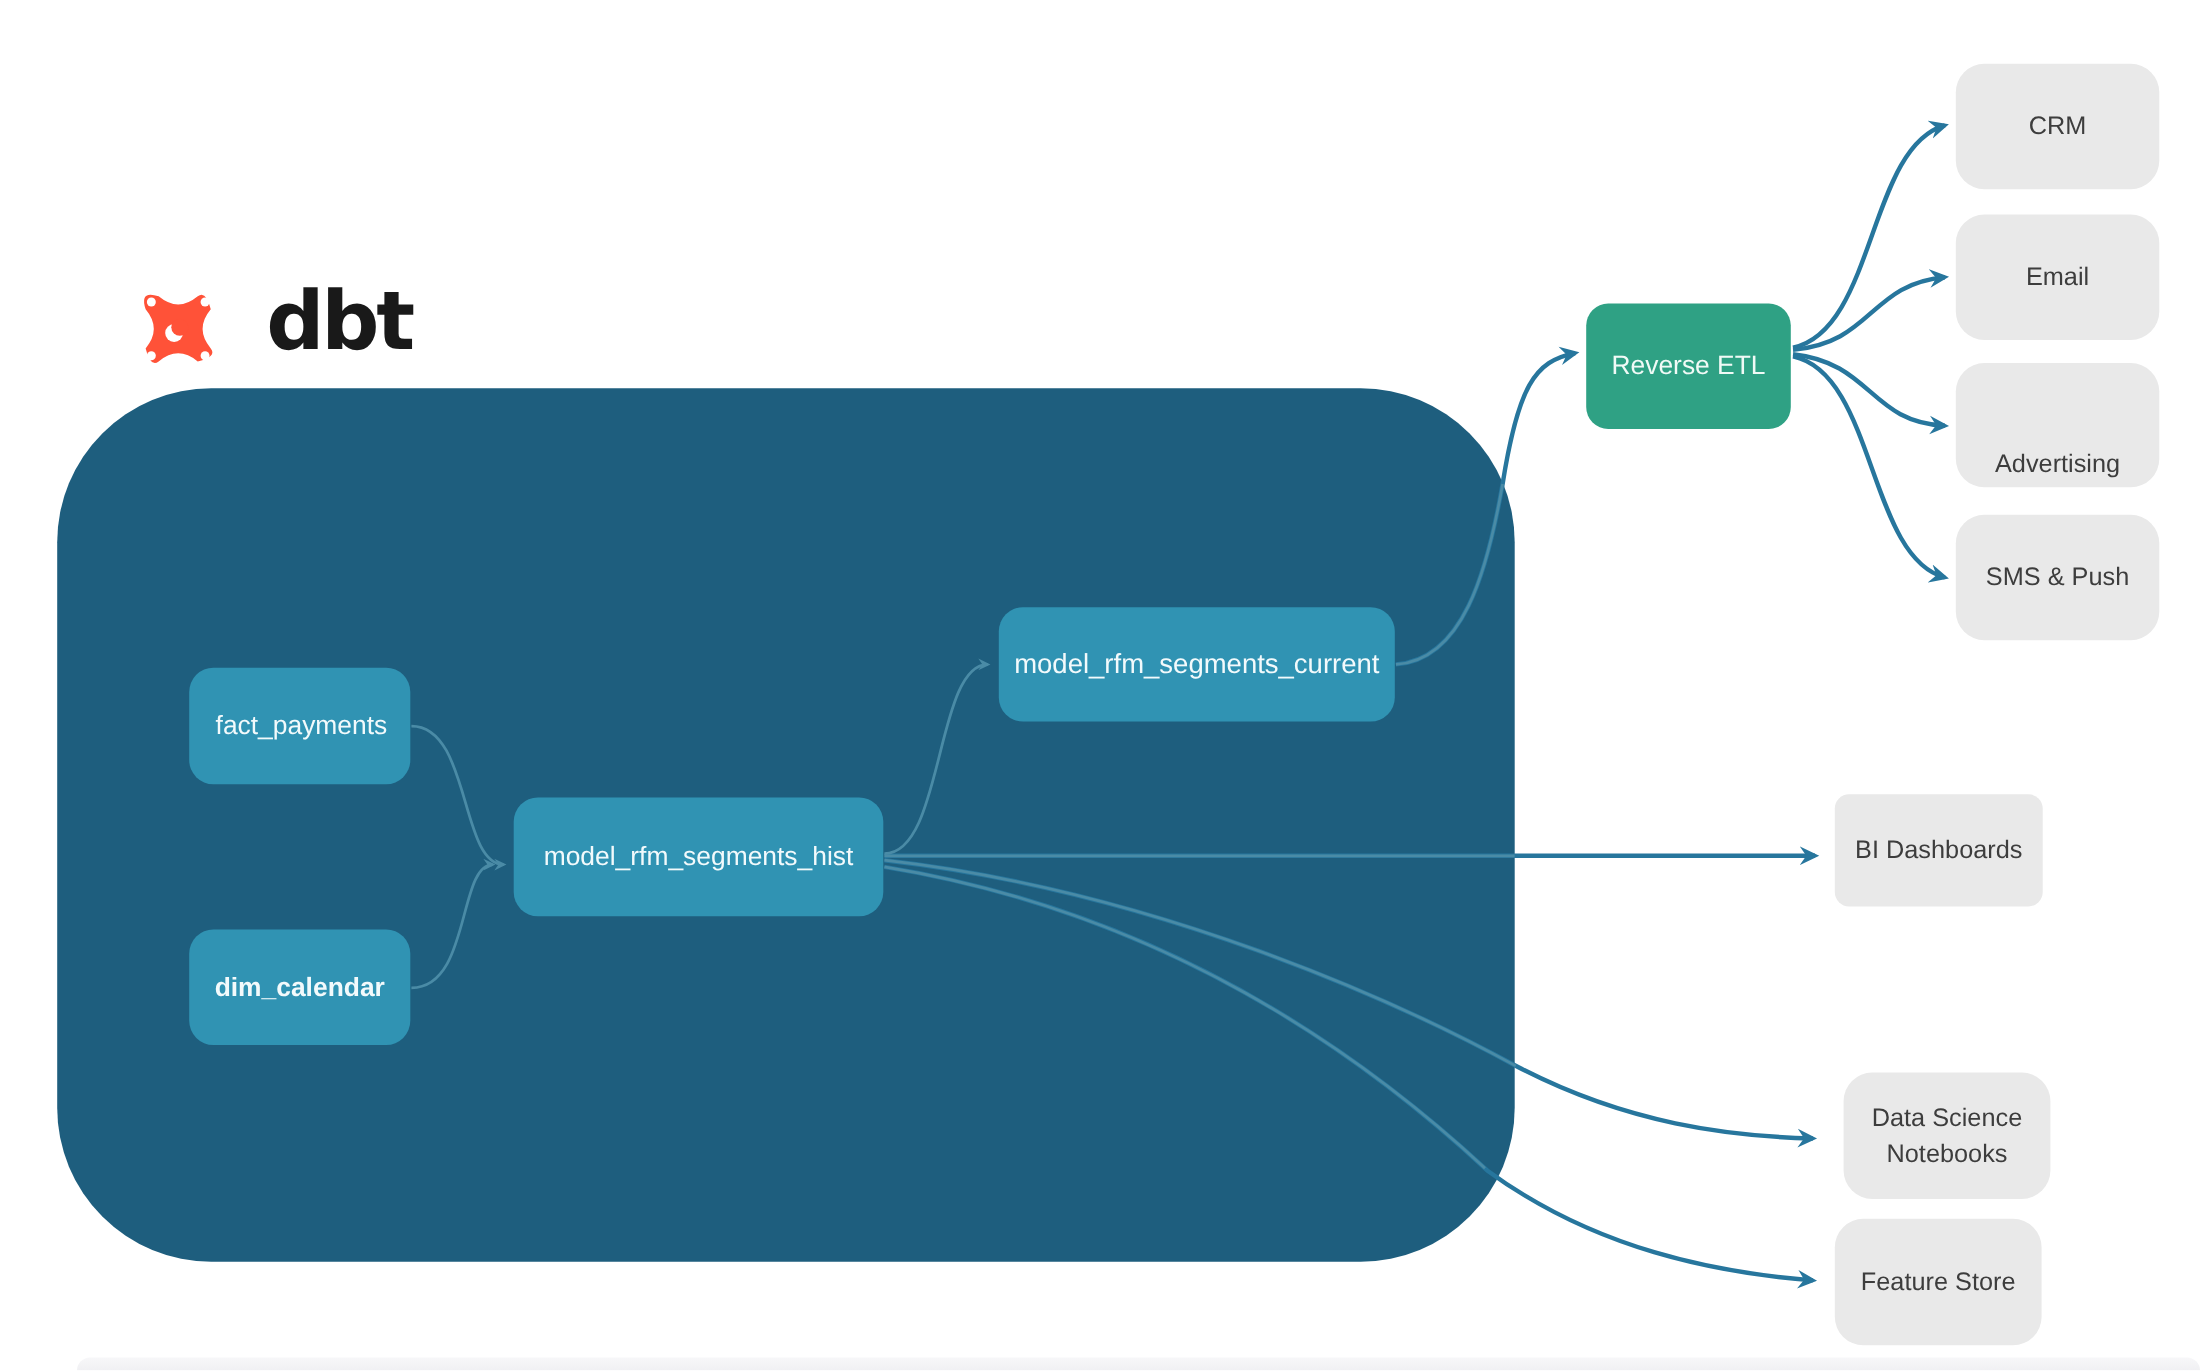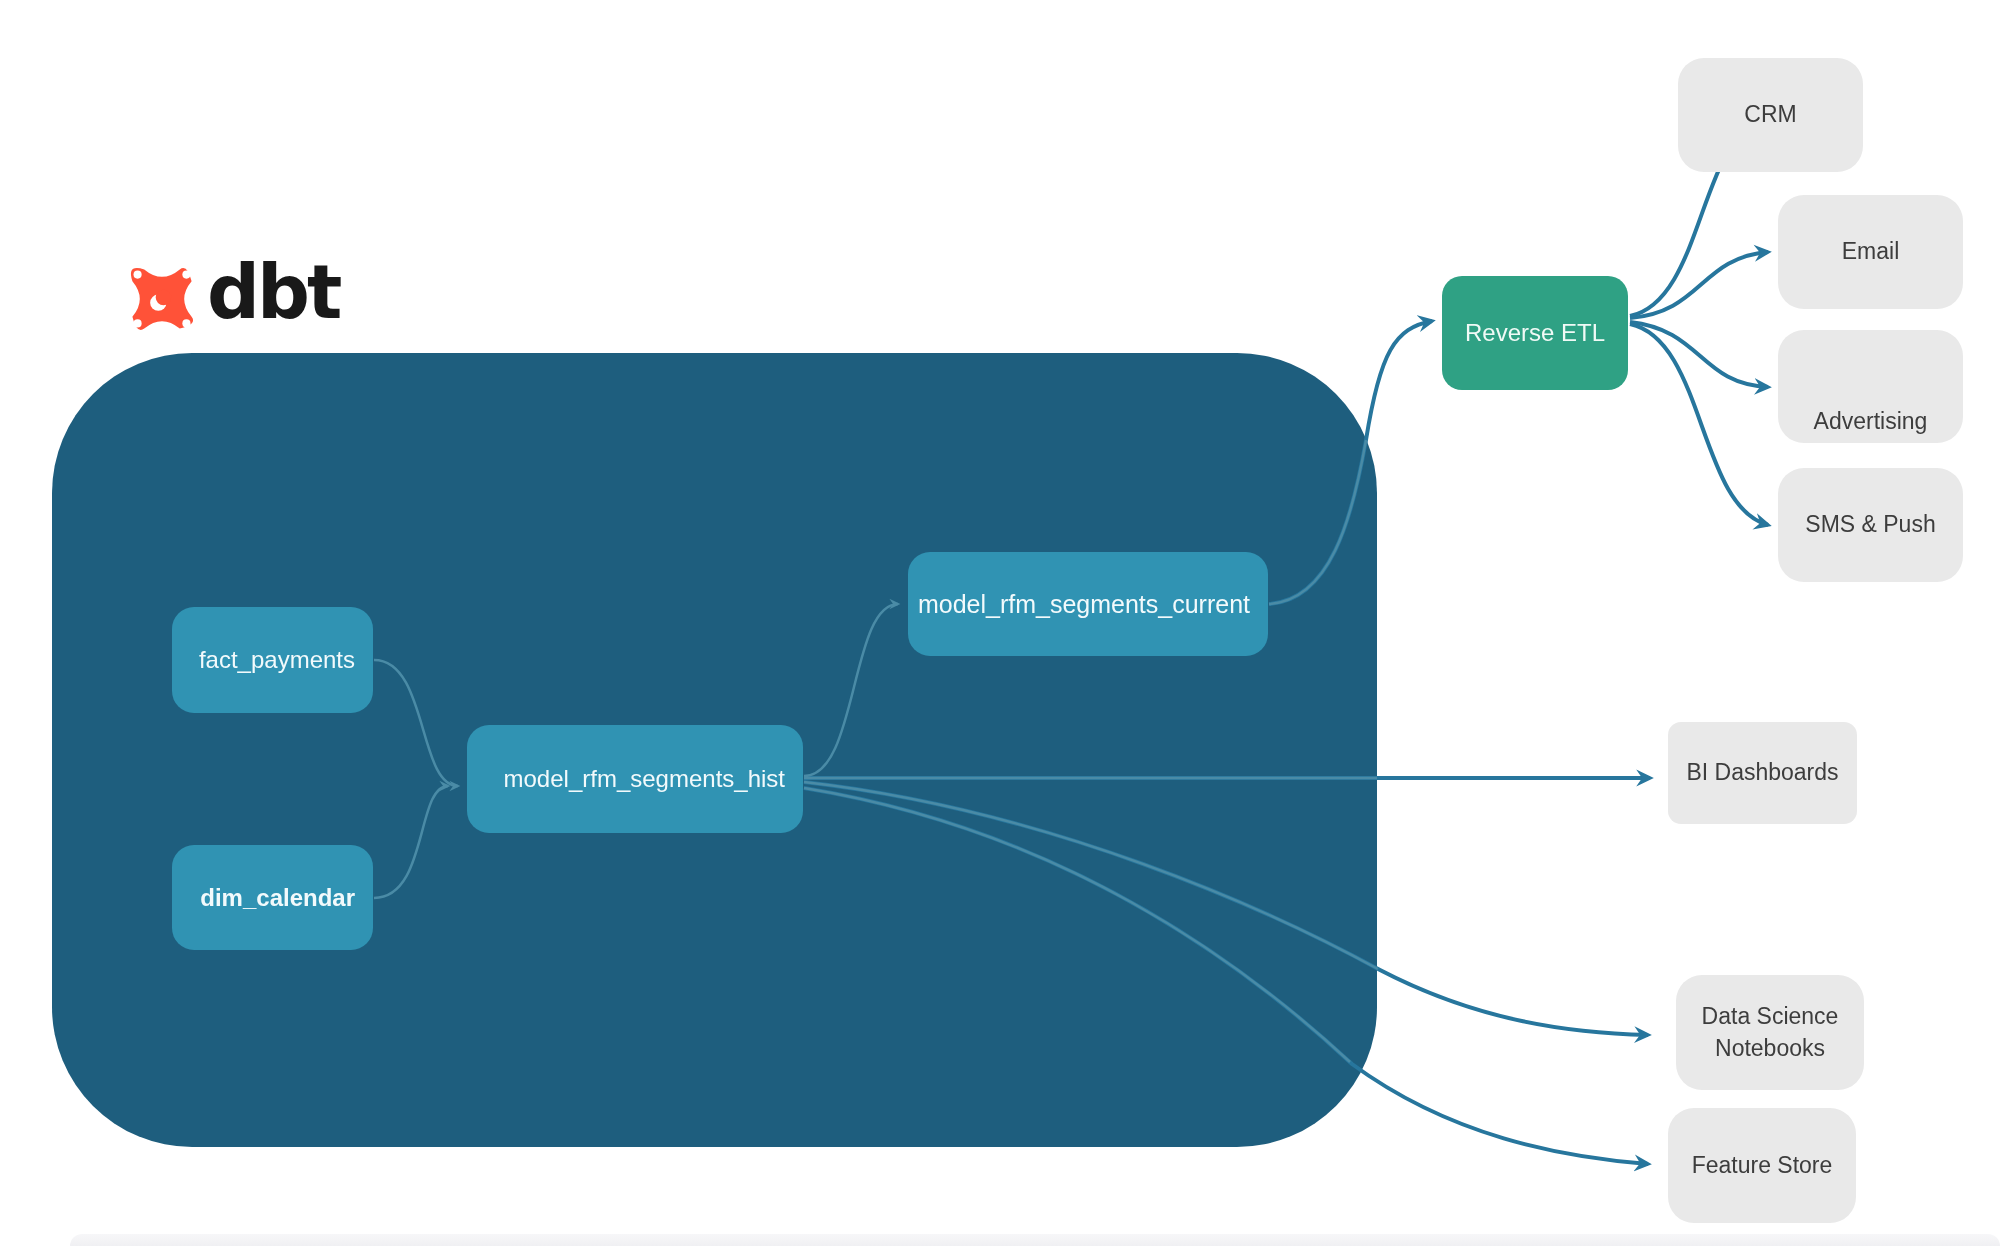--- a/index.html
+++ b/index.html
@@ -1,46 +1,46 @@
 <!DOCTYPE html>
 <html><head>
 <meta charset="utf-8">
 <style>
   html,body{margin:0;padding:0;background:#ffffff;}
   #stage{position:relative;width:2000px;height:1246px;overflow:hidden;
          font-family:"Liberation Sans", sans-serif;background:#ffffff;}
 
   
-  #logo{position:absolute;left:125px;top:252px;display:flex;align-items:flex-start;}
+  #logo{position:absolute;left:125px;top:252px;display:flex;align-items:flex-start;gap:35px;}
   #logo svg{width:74px;height:74px;margin-top:10px;}
   #logo .wordmark{font-family:"DejaVu Sans", sans-serif;font-weight:bold;
     font-size:74px;line-height:80px;color:#191919;letter-spacing:-3px;margin-left:8px;}
 
   
   .container-box{position:absolute;left:52px;top:353px;width:1325px;height:794px;
     background:#1e5e7e;border-radius:140px;}
 
   
   #edges{position:absolute;left:0;top:0;width:2000px;height:1246px;pointer-events:none;}
   .edge-outer{fill:none;stroke-width:4;}
   .edge-inner{fill:none;stroke-width:2.5;}
 
   
   .node{position:absolute;display:flex;align-items:center;justify-content:center;
     text-align:center;box-sizing:border-box;padding:6px 18px;}
-  .model-node{background:#3093b3;border-radius:22px;color:#f2fafc;font-size:24px;justify-content:flex-end;}
+  .model-node{background:#3093b3;border-radius:22px;color:#f2fafc;font-size:24px;}
   .etl-node{background:#2fa184;border-radius:20px;color:#f0faf6;font-size:24px;}
   .dest-node{background:#e9e9e9;border-radius:26px;color:#3d3d3d;font-size:23px;line-height:1.35;}
 
   #node-fact{left:172px;top:607px;width:201px;height:106px;padding-left:21px;}
   #node-dim{left:172px;top:845px;width:201px;height:105px;font-weight:bold;}
   #node-hist{left:467px;top:725px;width:336px;height:108px;font-size:24px;}
   #node-current{left:908px;top:552px;width:360px;height:104px;font-size:25px;}
   #node-retl{left:1442px;top:276px;width:186px;height:114px;}
-  #node-crm{left:1678px;top:58px;width:185px;height:114px;text-align:center;}
+  #node-crm{left:1778px;top:58px;width:185px;height:114px;text-align:center;}
   #node-email{left:1778px;top:195px;width:185px;height:114px;}
   #node-adv{left:1778px;top:330px;width:185px;height:113px;align-items:flex-end;}
   #node-sms{left:1778px;top:468px;width:185px;height:114px;}
   #node-bi{left:1668px;top:722px;width:189px;height:102px;border-radius:13px;}
   #node-ds{left:1634px;top:975px;width:188px;height:115px;margin-left:42px;}
   #node-fs{left:1668px;top:1108px;width:188px;height:115px;}
 
   
   #bottom-strip{position:absolute;left:70px;right:0;top:1234px;height:12px;
     background:linear-gradient(#f7f7f9,#f0f0f3);border-radius:12px 12px 0 0;}

